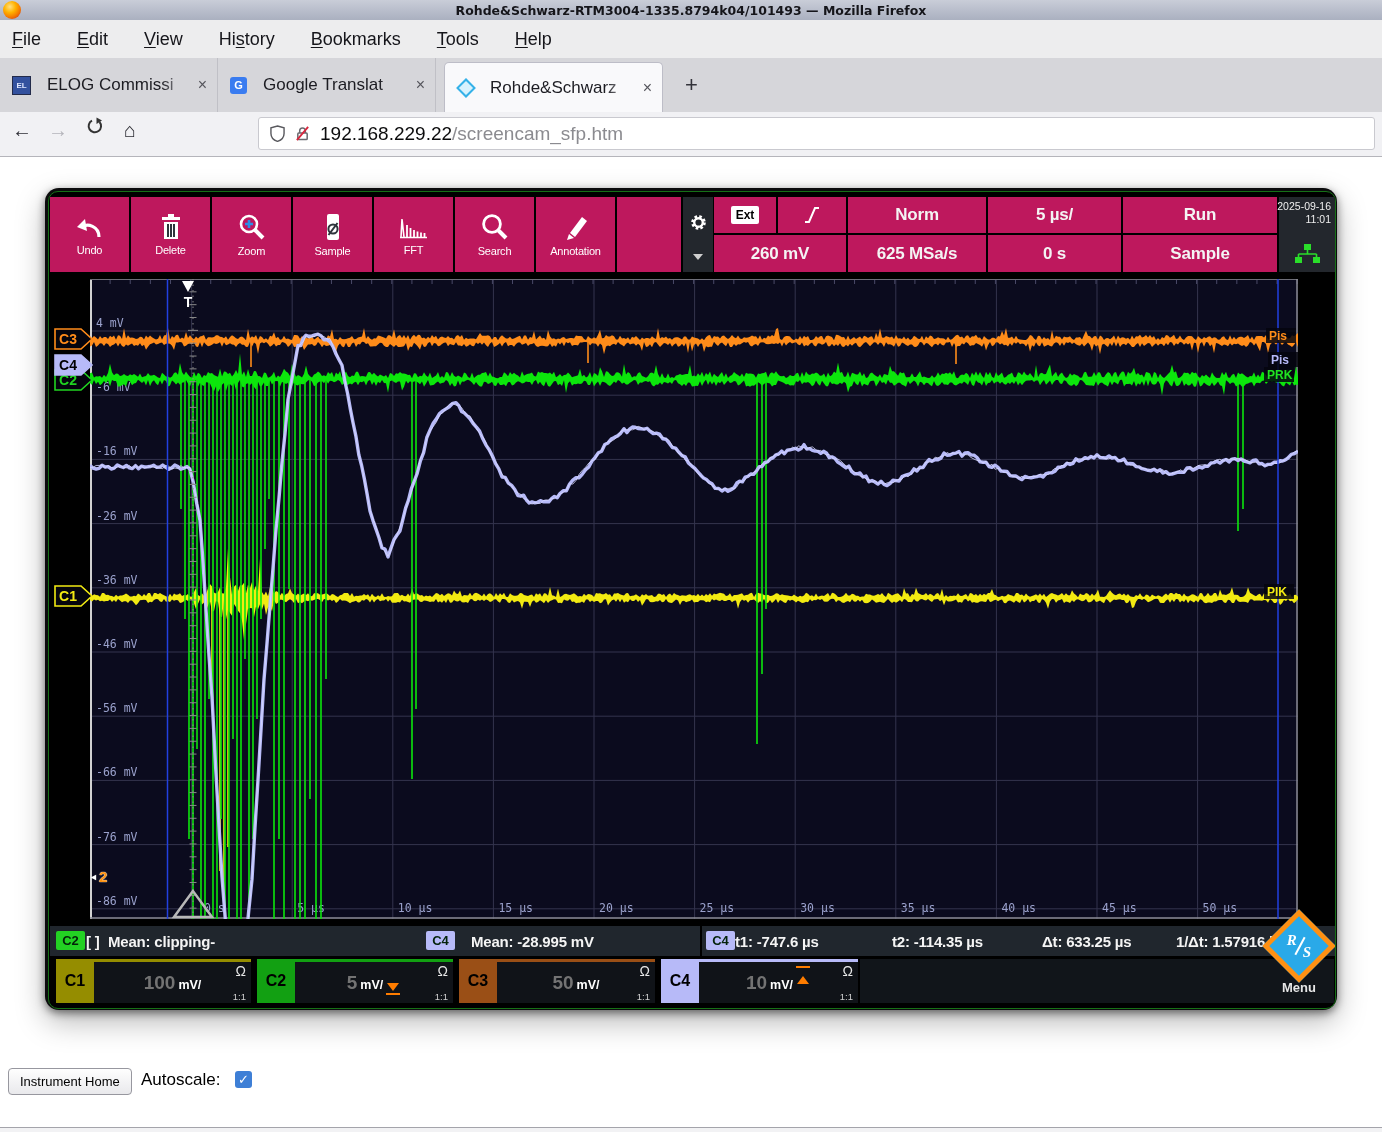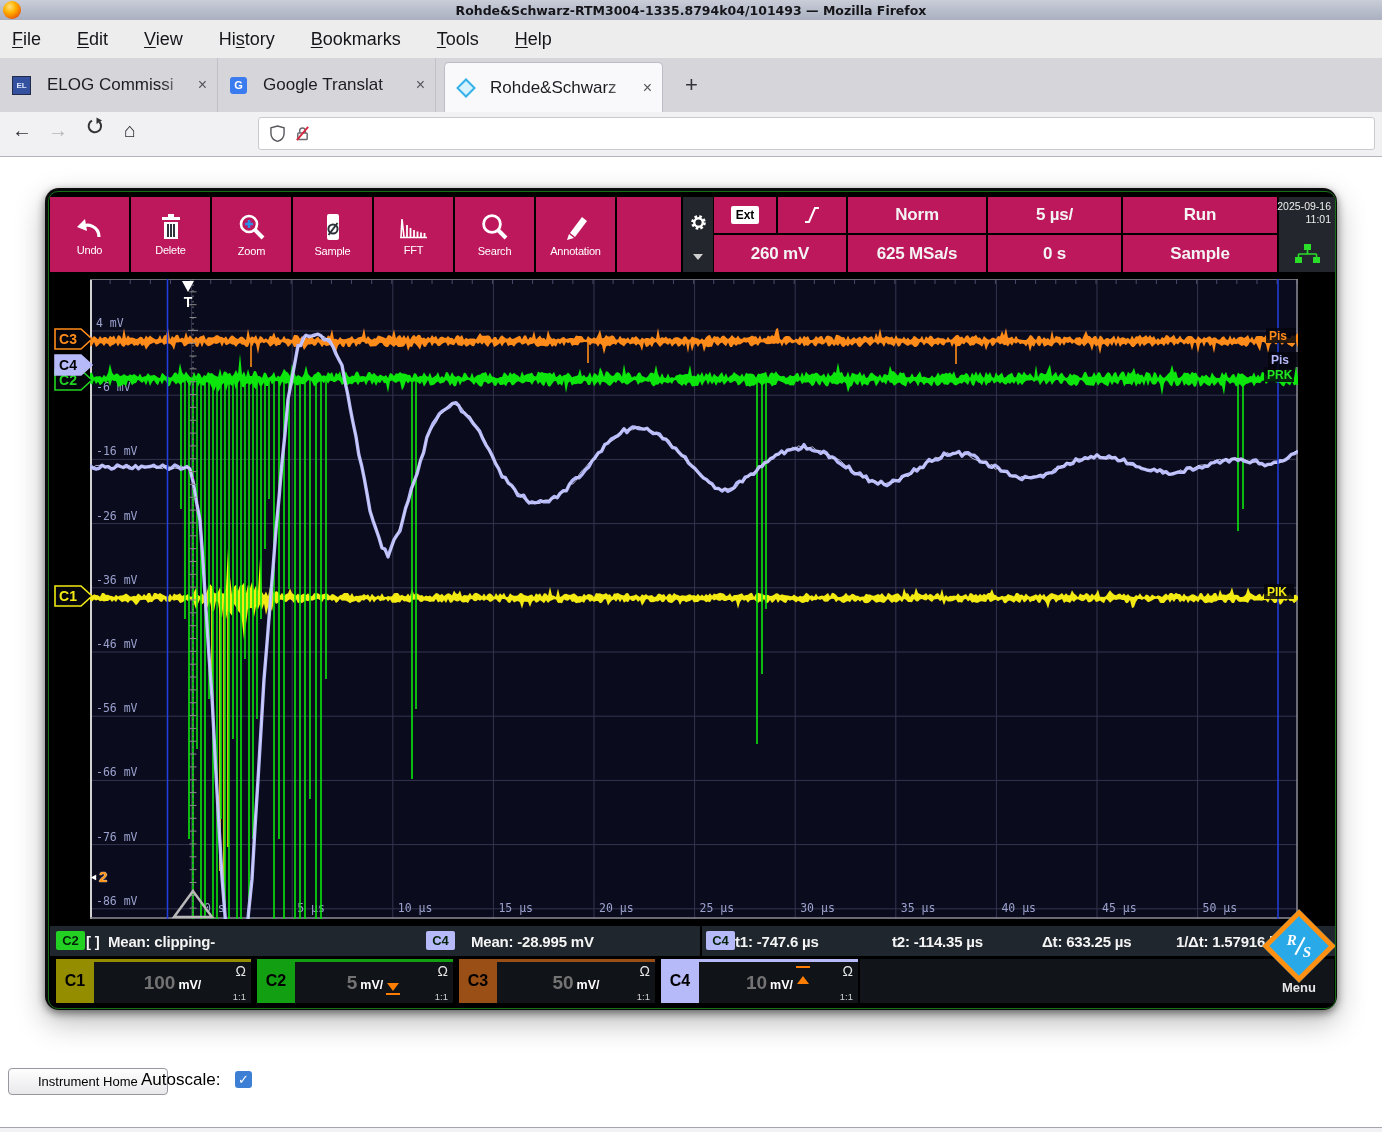--- a/index.html
+++ b/index.html
@@ -88,21 +88,21 @@
   .menu-logo{position:absolute;left:1210px;top:722px;width:80px;height:86px;z-index:6;
     display:flex;flex-direction:column;align-items:center}
   .diamond{width:42px;height:42px;transform:rotate(45deg);background:#2aa9e8;border:5px solid #ff9012;
     margin-top:6px;position:relative}
   .diamond-in{position:absolute;inset:0;transform:rotate(-45deg);display:flex;align-items:center;justify-content:center}
   .diamond-in .r{color:#fff;font:bold italic 15px "Liberation Serif",serif;transform:translate(-2px,-6px)}
   .diamond-in .bar{width:2px;height:20px;background:#fff;transform:rotate(28deg)}
   .diamond-in .s{color:#fff;font:bold italic 15px "Liberation Serif",serif;transform:translate(2px,6px)}
   .menu-label{color:#e6e6e6;font-size:13px;font-weight:bold;margin-top:8px}
   
-  .home-btn{position:absolute;left:8px;top:1068px;height:25px;padding:0 29px;font-size:13px;color:#000;
+  .home-btn{position:absolute;left:8px;top:1068px;height:25px;padding:0 11px;font-size:13px;color:#000;
     background:linear-gradient(#fefefe,#e9e9ec);border:1px solid #97979f;border-radius:4px;
     display:flex;align-items:center}
   .autoscale-label{position:absolute;left:141px;top:1070px;font-size:17px;color:#000}
   .autoscale-cb{position:absolute;left:235px;top:1071px;width:17px;height:17px;background:#3e7fd6;
     border-radius:3px;color:#fff;font-size:13px;display:flex;align-items:center;justify-content:center}
   .bottom-divider{position:absolute;left:0;top:1127px;width:1382px;height:5px;background:#f2f2f4;
     border-top:1px solid #a4a4ab;box-sizing:border-box}
 </style>
 </head>
 <body>
@@ -156,20 +156,23 @@
 </div>
 <div class="urlbar">
   <svg width="15" height="17" viewBox="0 0 16 18">
     <path d="M8 1 L15 3 V9 C15 13.8 11.2 16.4 8 17.4 C4.8 16.4 1 13.8 1 9 V3 Z" fill="none" stroke="#59595e" stroke-width="1.5"></path>
   </svg>
   <svg width="15" height="17" viewBox="0 0 16 17">
     <rect x="3" y="8" width="10" height="7" rx="1" fill="none" stroke="#6a6a70" stroke-width="1.6"></rect>
     <path d="M5 8 V5.5 A3 3 0 0 1 11 5.5 V8" fill="none" stroke="#6a6a70" stroke-width="1.6"></path>
     <line x1="2" y1="15.5" x2="14" y2="1.5" stroke="#d7263d" stroke-width="2"></line>
   </svg>
+  <span>
+    <span class="url-host">192.168.229.22</span><span class="url-path">/screencam_sfp.htm</span>
+  </span>
 </div>
 
 <div class="scope-frame">
   <div class="scope-inner" id="scope">
 
     <div id="scope-toolbar">
         <div class="tb-cell tb-btn" style="left: 1px; top: 5px; width: 79px; height: 75px;">
           <span>
             <svg width="30" height="26" viewBox="0 0 30 26">
               <path d="M24 23 C24 12 12 9 8 13" fill="none" stroke="#fff" stroke-width="3.2"></path>

